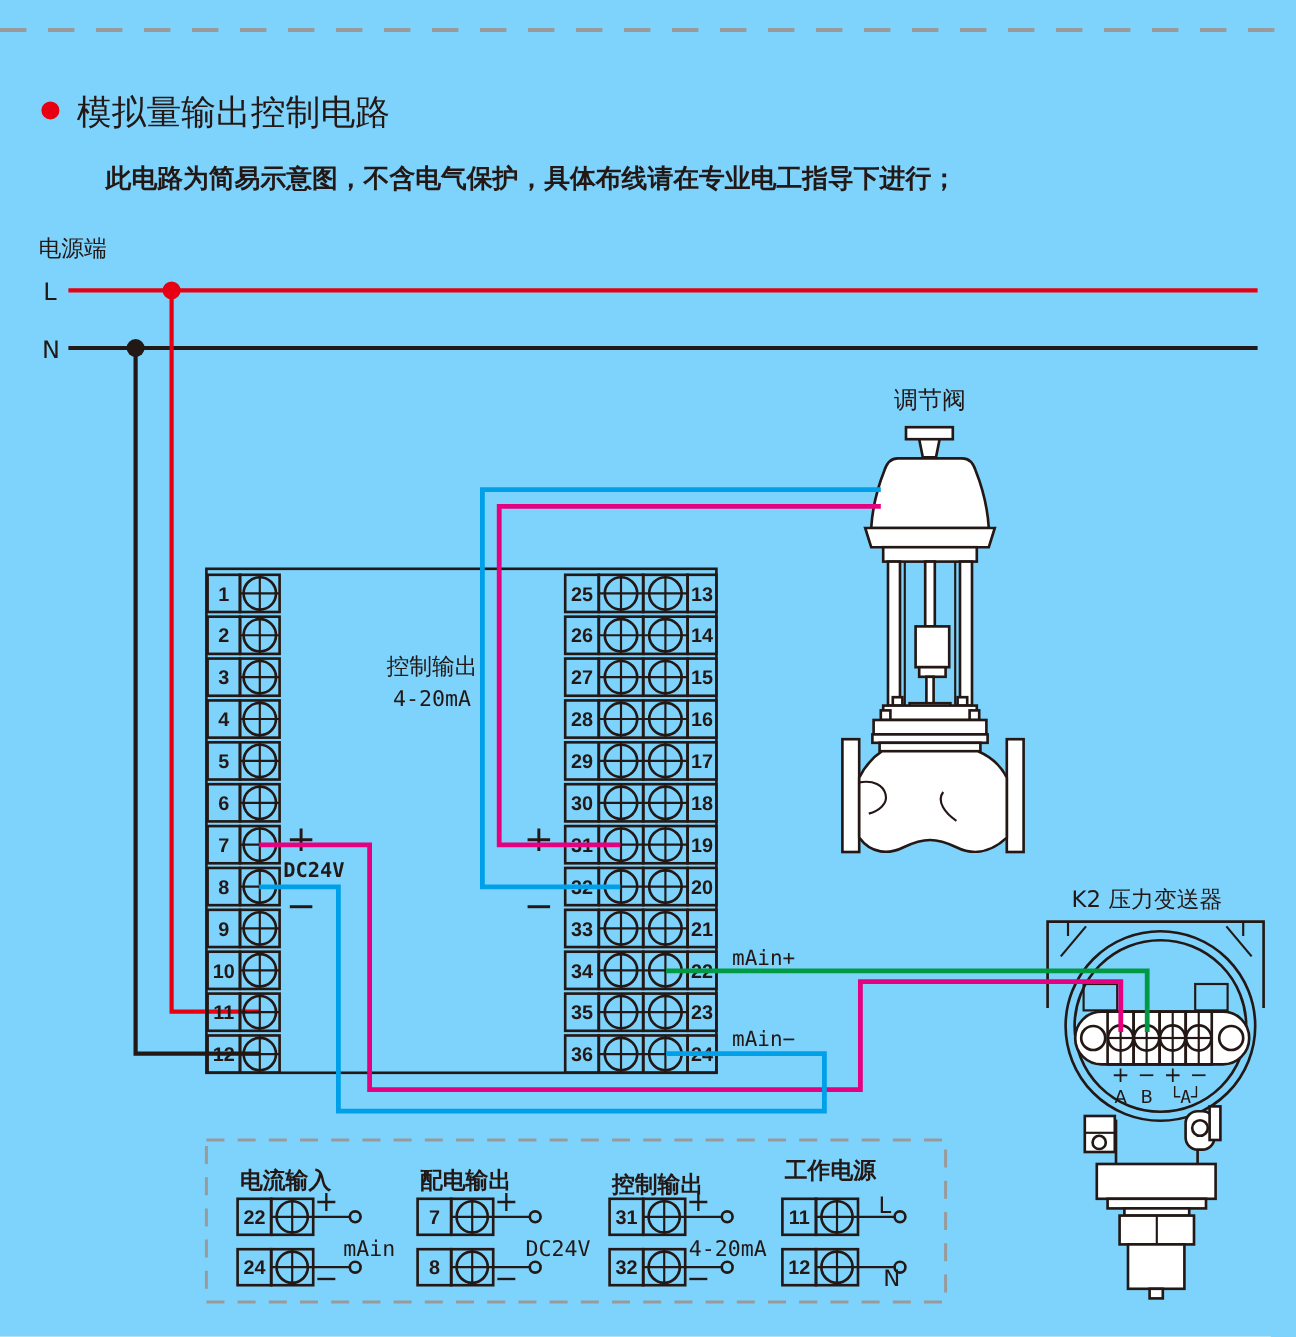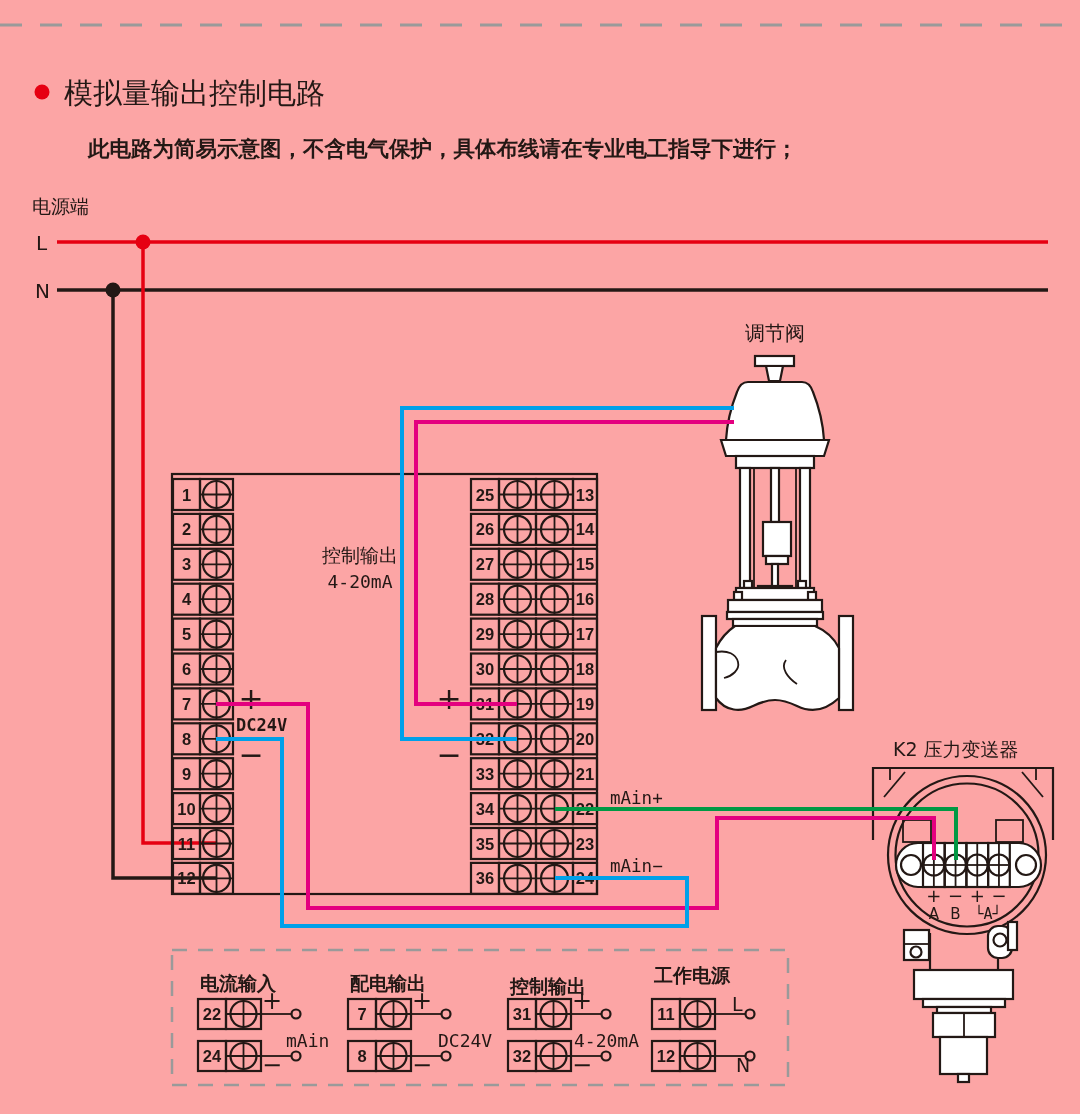--- a/index.html
+++ b/index.html
@@ -1,16 +1,16 @@
 <!DOCTYPE html>
 <html><head>
 <meta charset="utf-8">
 <style>
   html,body{margin:0;padding:0;background:#fff;}
-  #stage{position:relative;width:1080px;height:1114px;background:#fca5a5;overflow:hidden;}
+  #stage{position:relative;width:1080px;height:1114px;background:#7dd3fc;overflow:hidden;}
   svg{display:block;}
   .ln{stroke:#231815;stroke-width:2.2;fill:none;}
   .lnw{stroke:#231815;stroke-width:2.2;fill:#fff;}
   .ln-thin{stroke:#231815;stroke-width:1.8;fill:none;}
   .tnum{font:bold 16.5px "Liberation Sans",sans-serif;fill:#231815;}
   .tcn{font-family:"DejaVu Sans",sans-serif;fill:#231815;}
   .tmono{font-family:"DejaVu Sans Mono",monospace;fill:#231815;}
   .wire{fill:none;stroke-linejoin:miter;stroke-linecap:butt;}
 </style>
 </head>

